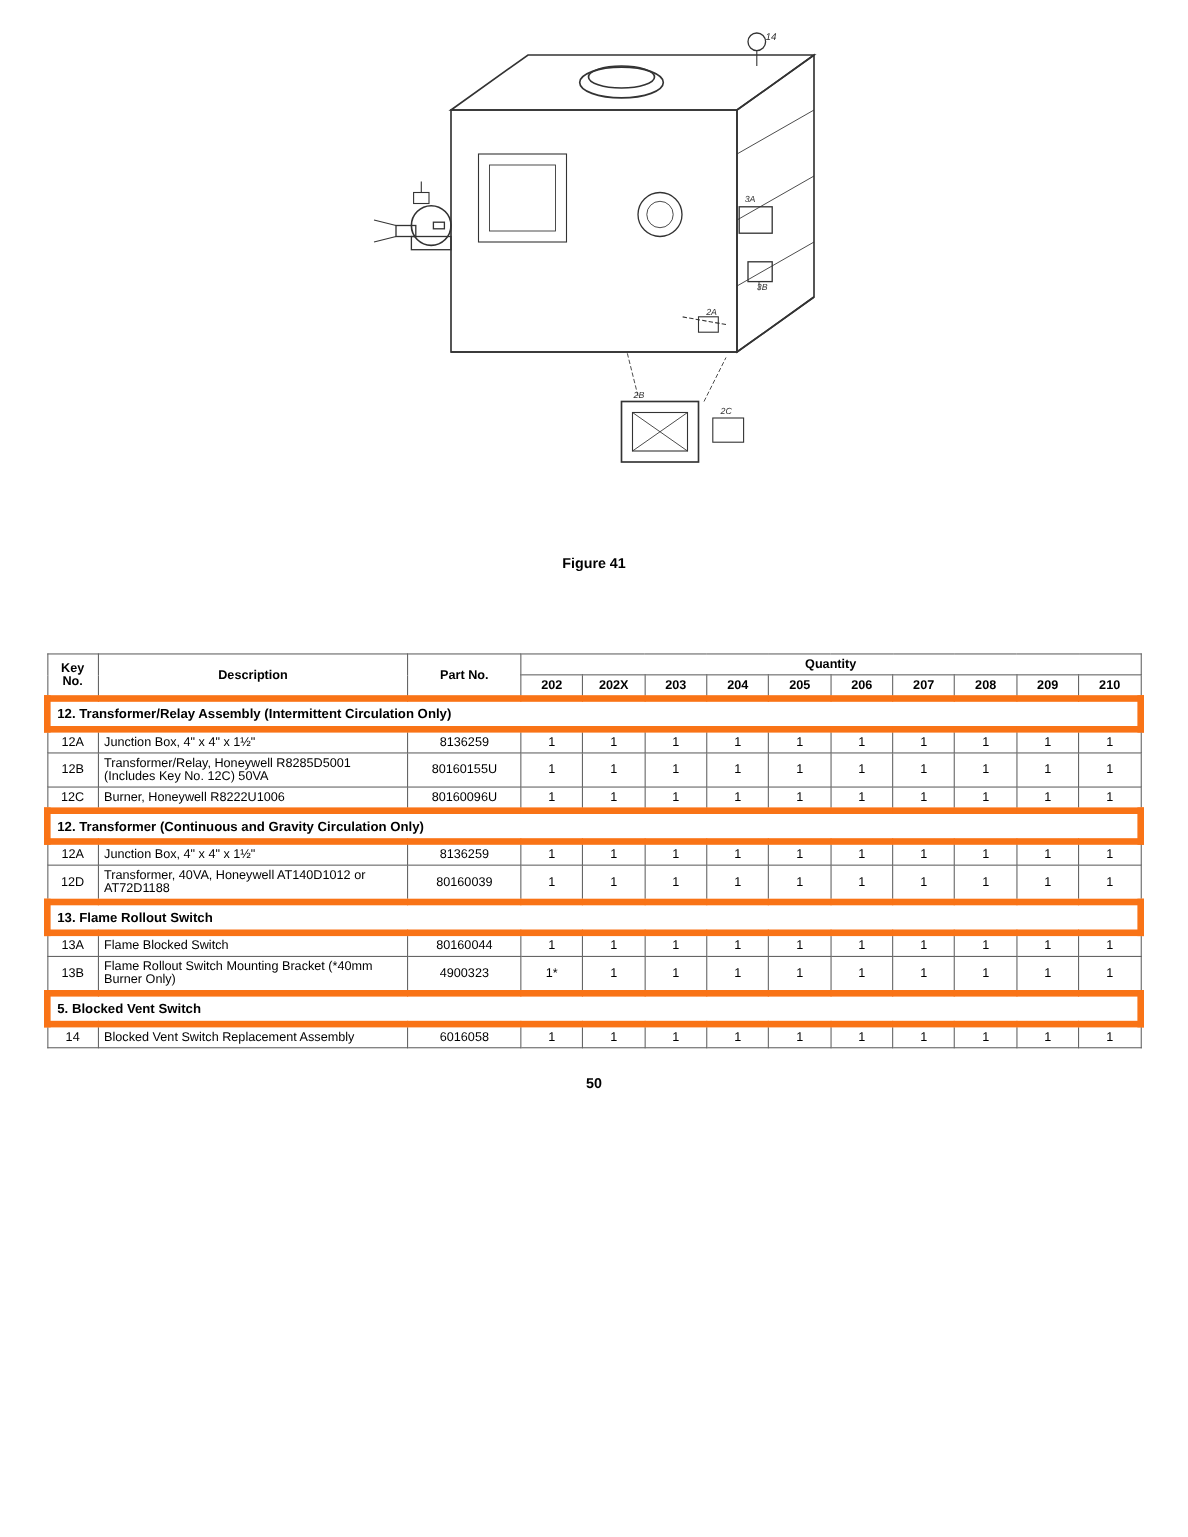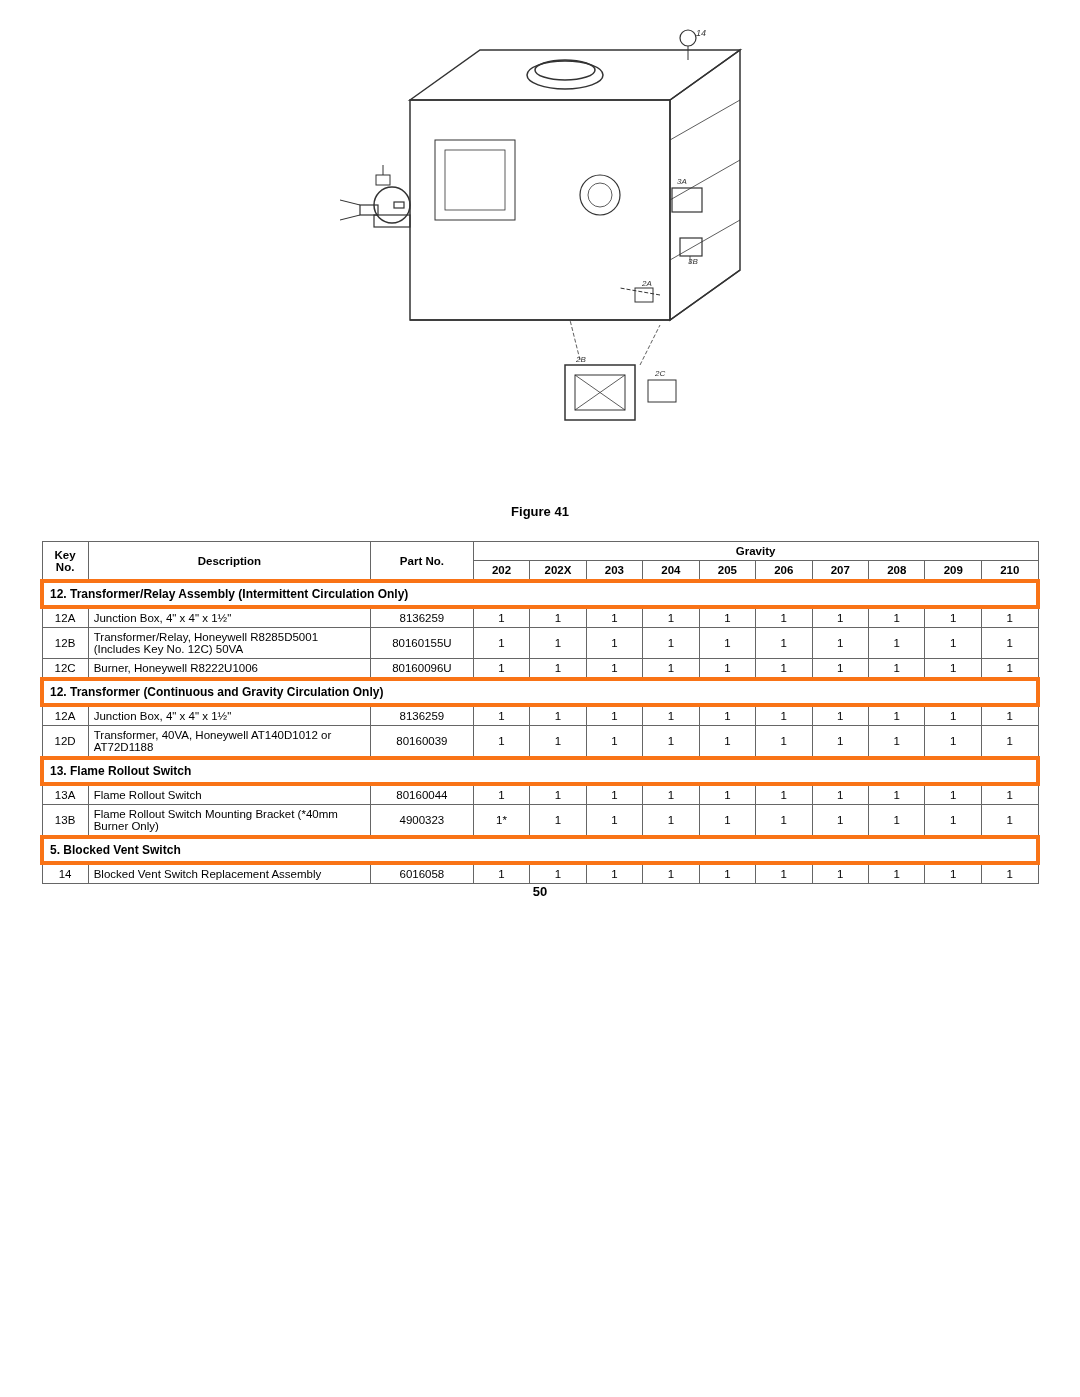--- a/index.html
+++ b/index.html
@@ -12,37 +12,38 @@
       min-height: 1397px;
     }
     .page {
       width: 1080px;
       min-height: 1397px;
       background: #fff;
       display: flex;
       flex-direction: column;
       align-items: center;
       padding: 20px 40px 40px 40px;
+      gap: 24px;
     }
     .diagram-container {
       width: 100%;
       display: flex;
       flex-direction: column;
       align-items: center;
       margin-bottom: 10px;
     }
     .diagram-svg {
       width: 520px;
       height: 480px;
     }
     .figure-label {
       font-size: 13px;
       font-weight: bold;
       margin-top: 4px;
-      margin-bottom: 12px;
+      margin-bottom: 41px;
       text-align: center;
     }
     .parts-table {
       width: 100%;
       border-collapse: collapse;
       font-size: 11.5px;
     }
     .parts-table th, .parts-table td {
       border: 1px solid #666;
       padding: 3px 5px;
@@ -60,21 +61,21 @@
       text-align: center;
       white-space: nowrap;
       margin-top: 47px;
     }
     .section-header td {
       background: #fff;
       font-weight: bold;
       text-align: left;
       font-size: 12px;
       padding: 4px 6px;
-      border: 4px solid #f97316;
+      border: 6px solid #f97316;
     }
     .header-row th {
       font-weight: bold;
       text-align: center;
     }
     .qty-header {
       text-align: center;
       font-weight: bold;
     }
     .page-number {
@@ -158,21 +159,21 @@
     </svg>
     <div class="figure-label">Figure 41</div>
   </div>
 
   <table class="parts-table">
     <thead>
       <tr class="header-row">
         <th class="col-key" rowspan="2">Key<br>No.</th>
         <th class="col-desc" rowspan="2">Description</th>
         <th class="col-part" rowspan="2">Part No.</th>
-        <th colspan="10" class="qty-header">Gravity</th>
+        <th colspan="10" class="qty-header">Quantity</th>
       </tr>
       <tr class="header-row">
         <th class="col-qty">202</th>
         <th class="col-qty">202X</th>
         <th class="col-qty">203</th>
         <th class="col-qty">204</th>
         <th class="col-qty">205</th>
         <th class="col-qty">206</th>
         <th class="col-qty">207</th>
         <th class="col-qty">208</th>
@@ -260,21 +261,21 @@
           <td>1</td>
           <td>1</td>
           <td>1</td>
           <td>1</td>
         </tr>
         <tr class="section-header">
           <td colspan="13">13.  Flame Rollout Switch</td>
         </tr>
         <tr>
           <td class="key-no">13A</td>
-          <td class="desc">Flame Rollout Switch</td>
+          <td class="desc">Flame Blocked Switch</td>
           <td>80160044</td>
           <td>1</td>
           <td>1</td>
           <td>1</td>
           <td>1</td>
           <td>1</td>
           <td>1</td>
           <td>1</td>
           <td>1</td>
           <td>1</td>

